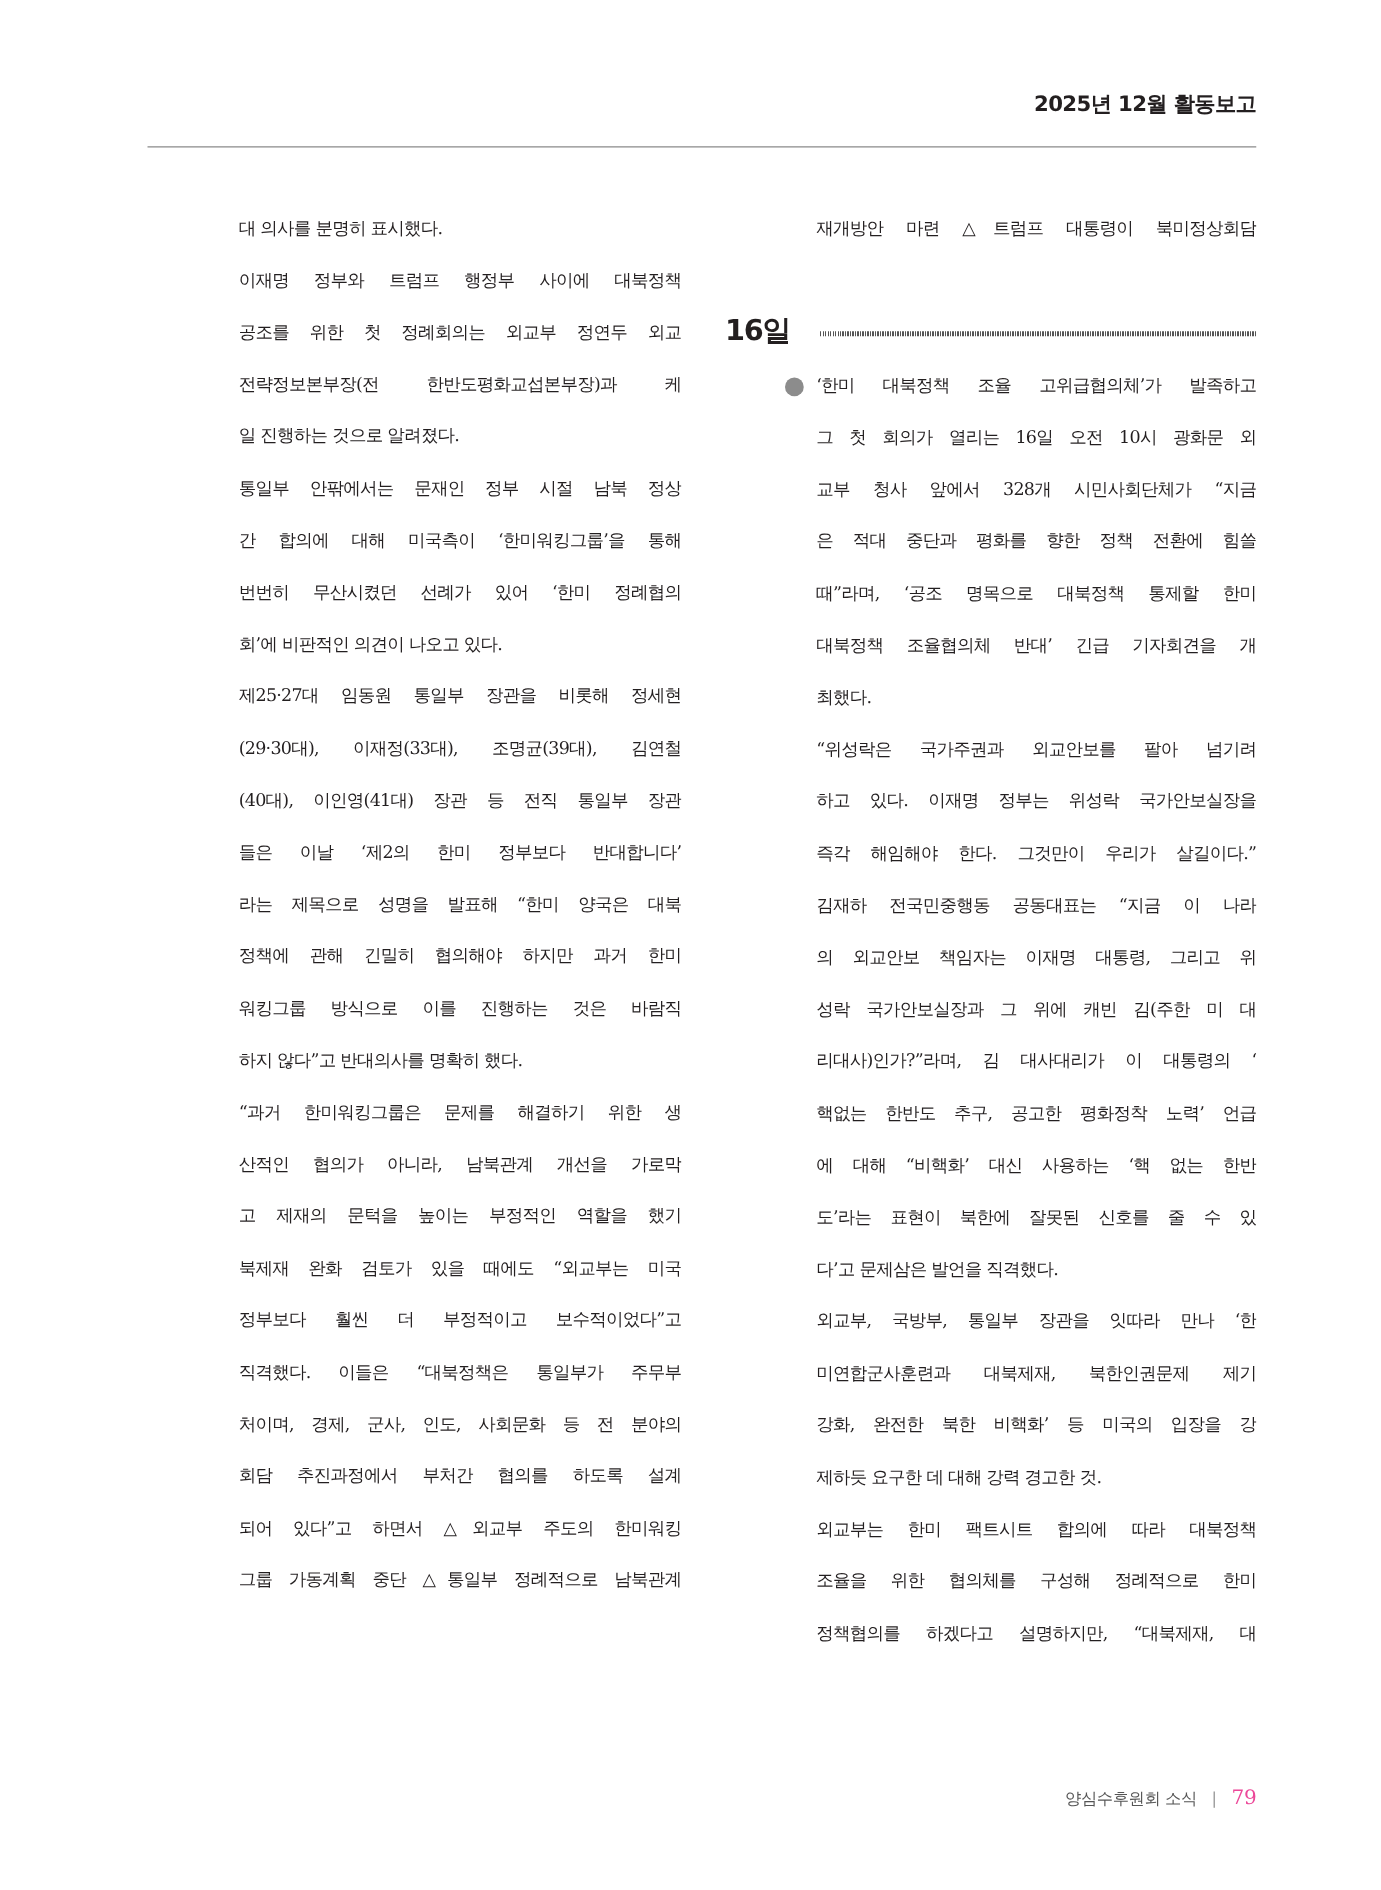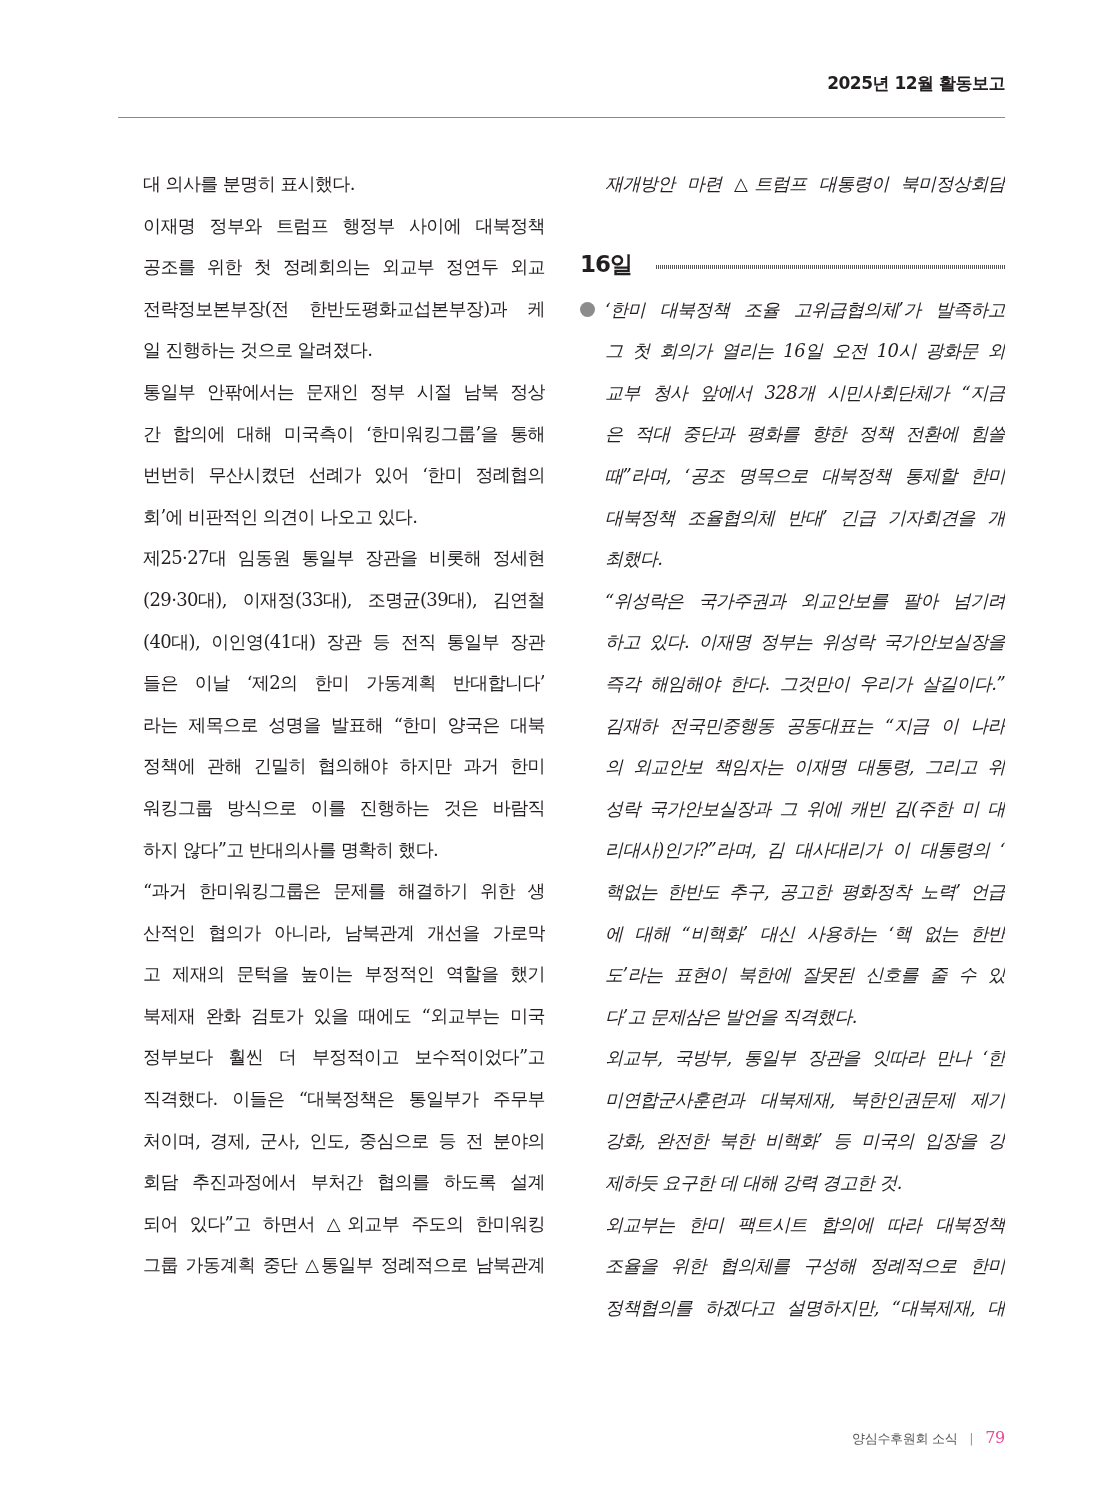--- a/index.html
+++ b/index.html
@@ -41,33 +41,33 @@
       left: 143px;
       width: 402px;
     }
     .col-right {
       left: 580px;
       width: 425px;
     }
     .line {
       height: 41.6px;
       line-height: 41.6px;
-      font-size: 18px;
+      font-size: 14px;
       white-space: nowrap;
       letter-spacing: -0.6px;
       text-align: justify;
       text-align-last: justify;
       overflow: hidden;
+      margin-left: 48px;
     }
     .line.last {
       text-align-last: left;
     }
     .line.indent {
       padding-left: 25px;
-      font-style: italic;
     }
     .section-heading {
       display: flex;
       align-items: center;
       height: 40px;
       margin-top: 40px;
       margin-bottom: 4px;
     }
     .section-date {
       font-family: "DejaVu Sans", "Liberation Sans", sans-serif;
@@ -126,32 +126,32 @@
   <div class="line">공조를 위한 첫 정례회의는 외교부 정연두 외교</div>
   <div class="line">전략정보본부장(전 한반도평화교섭본부장)과 케</div>
   <div class="line last">일 진행하는 것으로 알려졌다.</div>
   <div class="line">통일부 안팎에서는 문재인 정부 시절 남북 정상</div>
   <div class="line">간 합의에 대해 미국측이 ‘한미워킹그룹’을 통해</div>
   <div class="line">번번히 무산시켰던 선례가 있어 ‘한미 정례협의</div>
   <div class="line last">회’에 비판적인 의견이 나오고 있다.</div>
   <div class="line">제25·27대 임동원 통일부 장관을 비롯해 정세현</div>
   <div class="line">(29·30대), 이재정(33대), 조명균(39대), 김연철</div>
   <div class="line">(40대), 이인영(41대) 장관 등 전직 통일부 장관</div>
-  <div class="line">들은 이날 ‘제2의 한미 가동계획 반대합니다’</div>
+  <div class="line">들은 이날 ‘제2의 한미 정부보다 반대합니다’</div>
   <div class="line">라는 제목으로 성명을 발표해 “한미 양국은 대북</div>
   <div class="line">정책에 관해 긴밀히 협의해야 하지만 과거 한미</div>
   <div class="line">워킹그룹 방식으로 이를 진행하는 것은 바람직</div>
   <div class="line last">하지 않다”고 반대의사를 명확히 했다.</div>
   <div class="line">“과거 한미워킹그룹은 문제를 해결하기 위한 생</div>
   <div class="line">산적인 협의가 아니라, 남북관계 개선을 가로막</div>
   <div class="line">고 제재의 문턱을 높이는 부정적인 역할을 했기</div>
   <div class="line">북제재 완화 검토가 있을 때에도 “외교부는 미국</div>
   <div class="line">정부보다 훨씬 더 부정적이고 보수적이었다”고</div>
   <div class="line">직격했다.  이들은 “대북정책은 통일부가 주무부</div>
-  <div class="line">처이며, 경제, 군사, 인도, 중심으로 등 전 분야의</div>
+  <div class="line">처이며, 경제, 군사, 인도, 사회문화 등 전 분야의</div>
   <div class="line">회담 추진과정에서 부처간 협의를 하도록 설계</div>
   <div class="line">되어 있다”고 하면서 △외교부 주도의 한미워킹</div>
   <div class="line">그룹 가동계획 중단 △통일부 정례적으로 남북관계</div>
 </div>
 
 <div class="column col-right">
   <div class="line indent">재개방안 마련 △트럼프 대통령이 북미정상회담</div>
 
   <div class="section-heading">
     <span class="section-date">16일</span>

